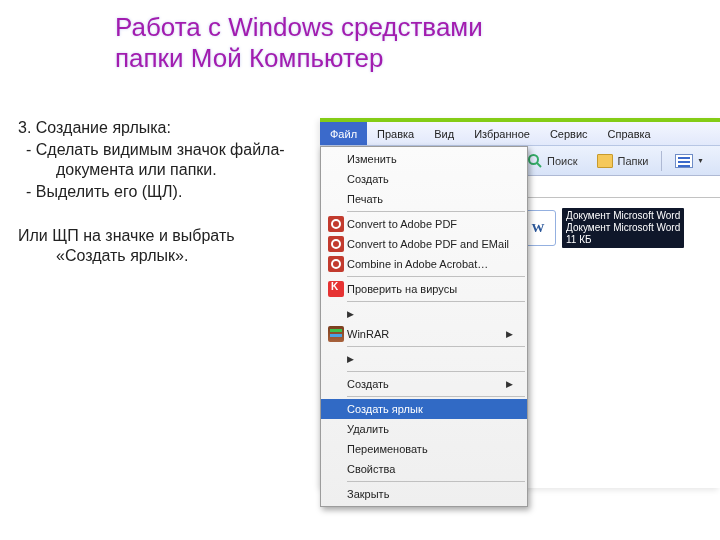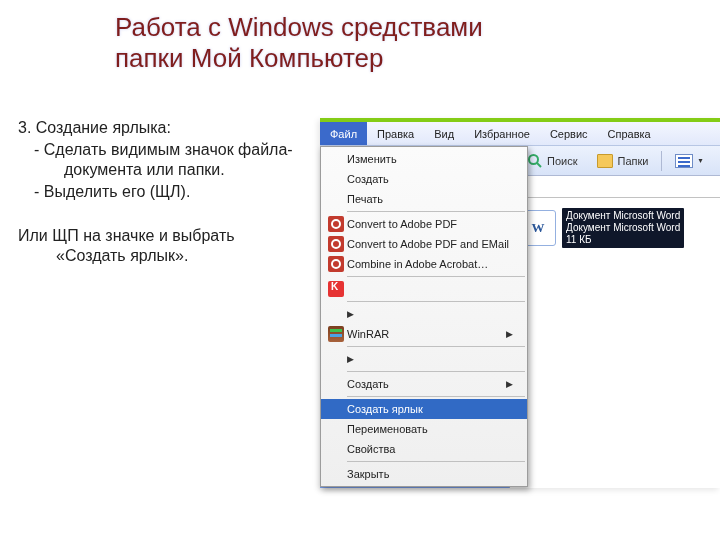--- a/index.html
+++ b/index.html
@@ -7,34 +7,34 @@
     width: 720px; height: 540px;
     font-family: Arial, sans-serif;
     background: #fff;
     position: relative;
     overflow: hidden;
   }
   .slide-title {
     position: absolute;
     top: 12px; left: 115px;
     font-size: 26px;
-    color: #7f1d1d;
+    color: #a21caf;
     line-height: 1.2;
     text-shadow: 0 0 3px rgba(80,100,220,0.3);
   }
   .text-col {
     position: absolute;
     top: 118px; left: 18px;
     width: 280px;
     font-size: 16px;
     color: #222;
     line-height: 1.25;
   }
   .text-col p { margin-bottom: 2px; }
-  .text-col .indent { padding-left: 38px; text-indent: -30px; margin-left: 8px;}
+  .text-col .indent { padding-left: 38px; text-indent: -30px; }
   .text-col .plain { margin-top: 24px; padding-left:38px; text-indent:-38px;}
   .shot {
     position: absolute;
     top: 118px; left: 320px;
     width: 400px; height: 370px;
     background: #fff;
     border-top: 4px solid #84cc16;
     font-family: Tahoma, sans-serif;
     font-size: 11px;
     box-shadow: -2px 2px 6px rgba(0,0,0,0.1);
@@ -242,20 +242,21 @@
         <span class="icwrap">
           <span class="ic ic-pdf"></span>
         </span>
         <span class="lbl">Combine in Adobe Acrobat…</span>
       </div>
     <hr>
     <div class="row">
         <span class="icwrap">
           <span class="ic ic-kav"></span>
         </span>
+        <span class="lbl">Проверить на вирусы</span>
       </div>
     <hr>
     <div class="row">
         <span class="icwrap"></span>
         <span class="arrow">▶</span>
       </div>
     <div class="row">
         <span class="icwrap">
           <span class="ic ic-rar"></span>
         </span>
@@ -273,20 +274,24 @@
         <span class="lbl">Создать</span>
         <span class="arrow">▶</span>
       </div>
     <hr>
     <div class="row highlight">
         <span class="icwrap"></span>
         <span class="lbl">Создать ярлык</span>
       </div>
     <div class="row">
         <span class="icwrap"></span>
+        <span class="lbl">Удалить</span>
+      </div>
+    <div class="row">
+        <span class="icwrap"></span>
         <span class="lbl">Переименовать</span>
       </div>
     <div class="row">
         <span class="icwrap"></span>
         <span class="lbl">Свойства</span>
       </div>
     <hr>
     <div class="row">
         <span class="icwrap"></span>
         <span class="lbl">Закрыть</span>

